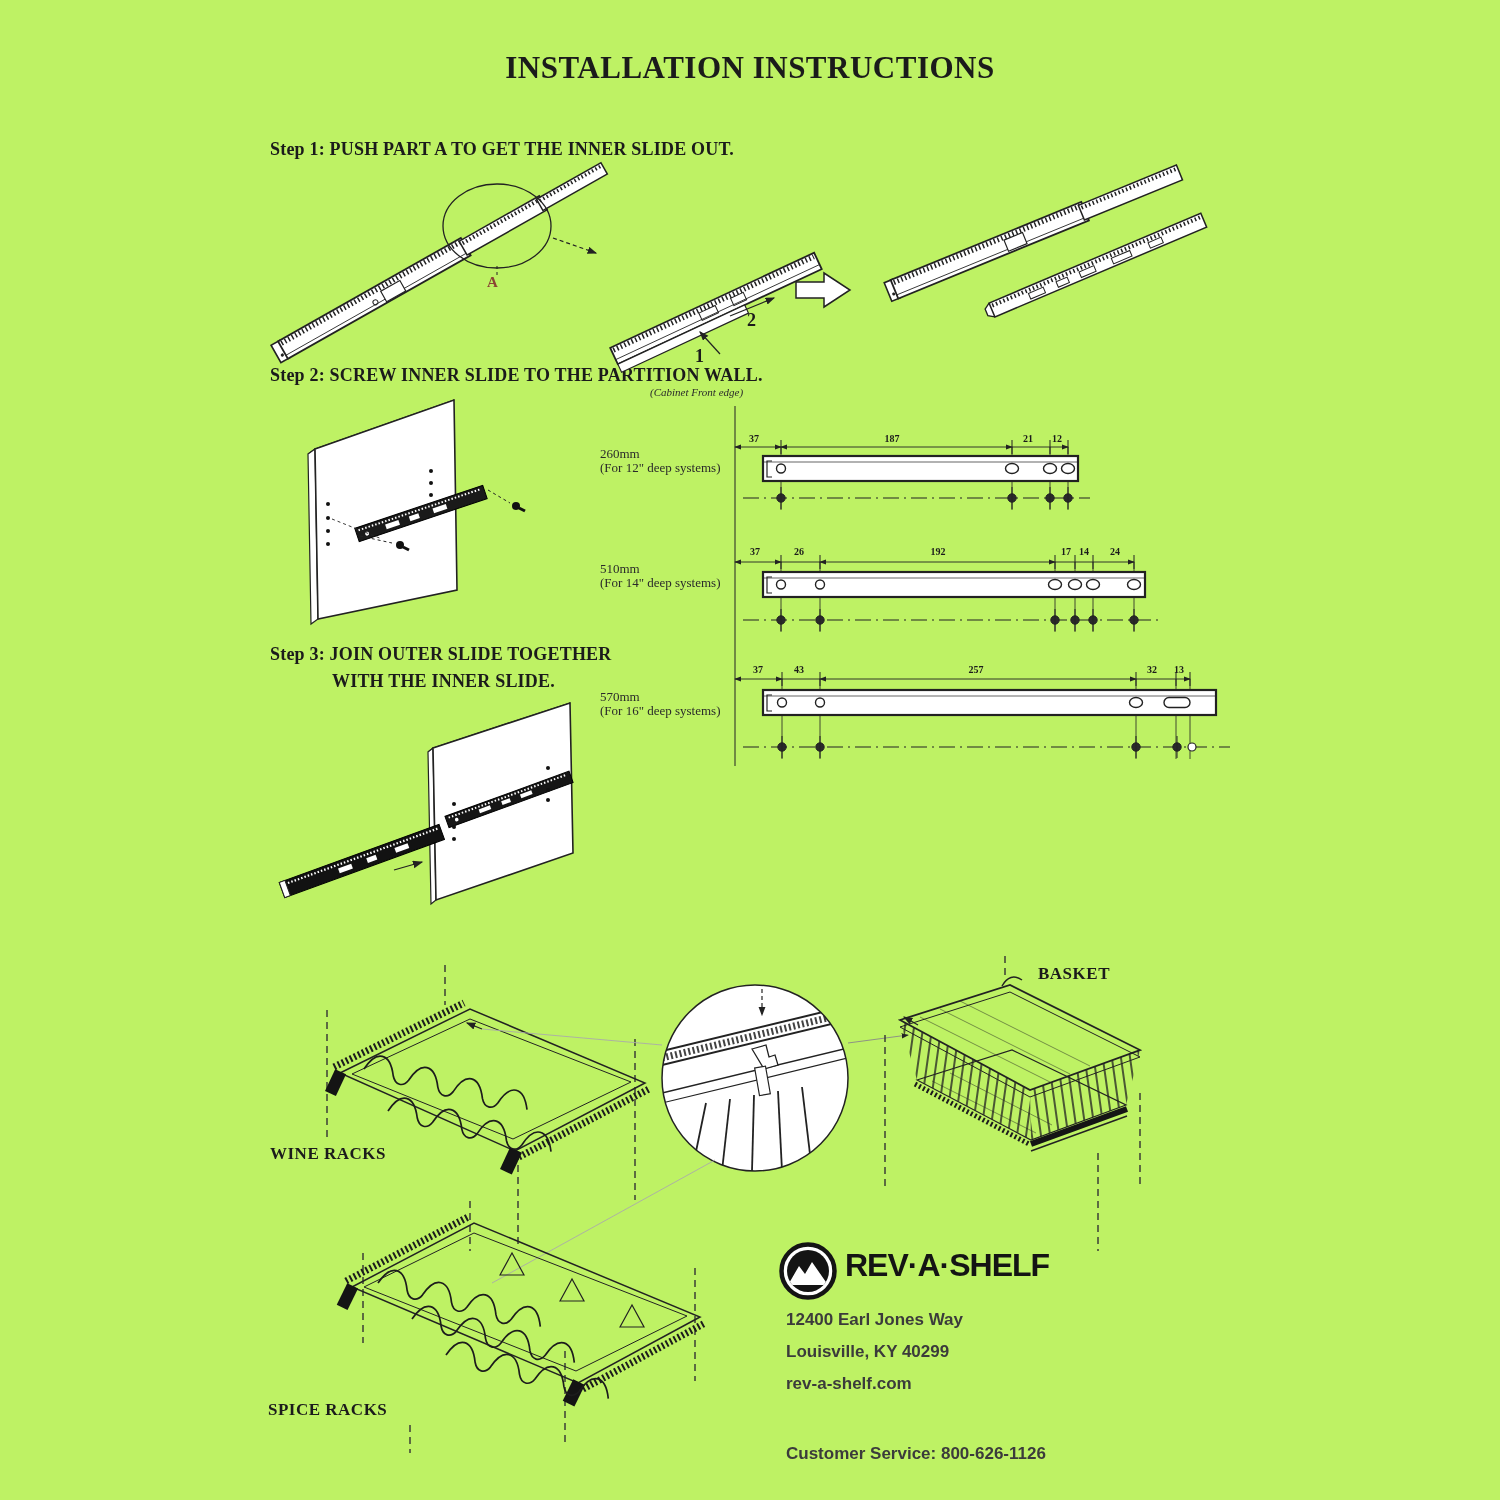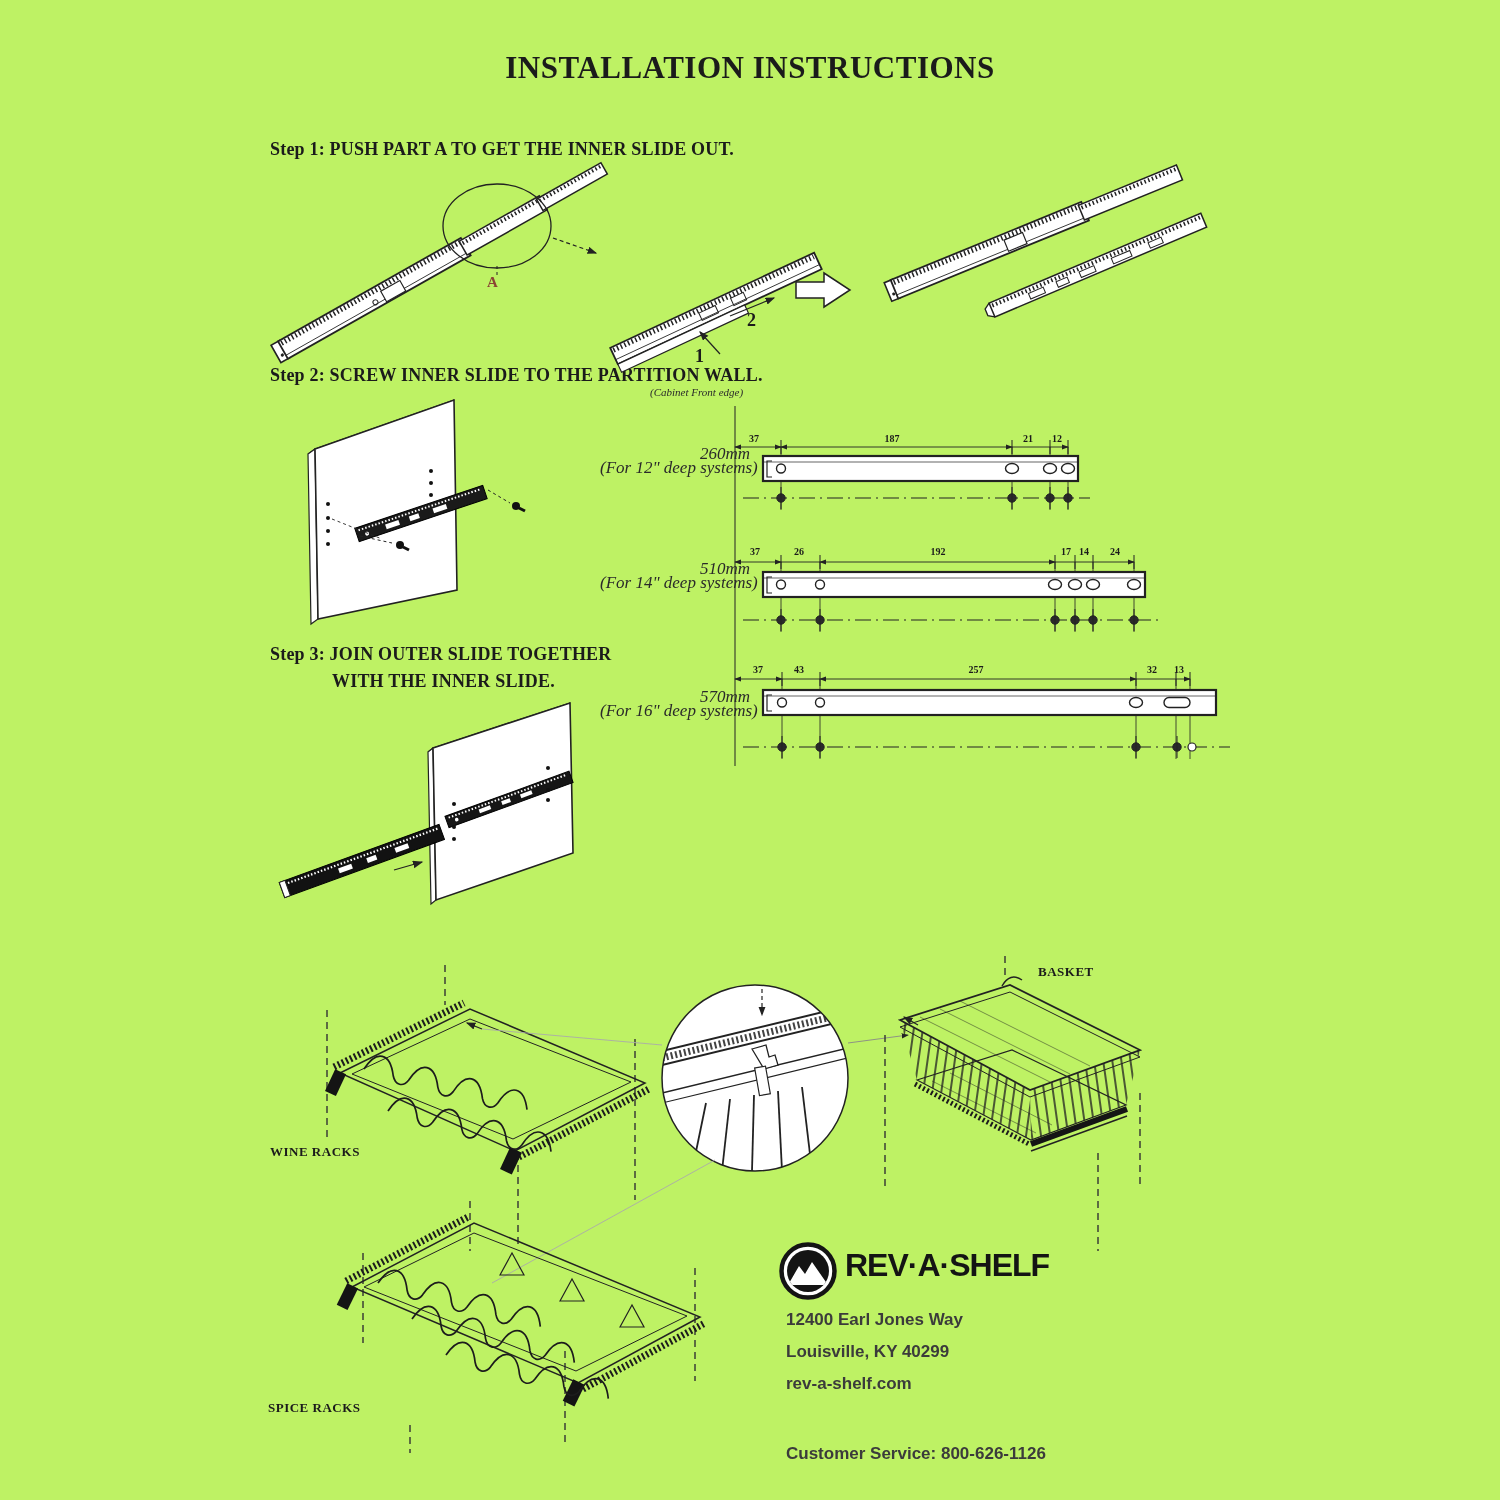--- a/index.html
+++ b/index.html
@@ -6,26 +6,26 @@
   .page {
     position:relative; width:1500px; height:1500px; background:#bef264;
     font-family:"Liberation Serif", serif; color:#1b1b1b; overflow:hidden;
   }
   .t { position:absolute; white-space:nowrap; }
   .ctr { left:0; right:0; text-align:center; }
   .title { font-size:31px; font-weight:bold; letter-spacing:0.5px; }
   .subtitle { font-size:19px; font-weight:bold; letter-spacing:0.2px; }
   .step { font-size:18px; font-weight:bold; letter-spacing:0.2px; }
   .dim { font-size:10px; font-weight:bold; text-align:center; }
-  .mm { font-size:17px; font-style:italic; color:#2a2a2a; text-align:right; line-height:14px; width:150px; }
+  .mm { font-size:13px; color:#2a2a2a; text-align:left; line-height:14px; width:150px; }
   .mm span { display:block; white-space:nowrap; }
   .cfe { font-size:11px; font-style:italic; color:#2a2a2a; }
   .partA { font-size:15px; color:#8a4434; font-weight:bold; }
   .num { font-size:18px; font-weight:bold; }
-  .rlabel { font-size:13px; font-weight:bold; letter-spacing:0.5px; }
+  .rlabel { font-size:17px; font-weight:bold; letter-spacing:0.5px; }
   .brand { font-family:"Liberation Sans", sans-serif; font-size:32px; font-weight:900; letter-spacing:-1px; color:#141414; }
   .addr { font-family:"Liberation Sans", sans-serif; font-size:17px; font-weight:bold; color:#3b3b3b; }
   svg { position:absolute; overflow:visible; }
 </style>
 </head>
 <body>
 
 <div class="page">
 
   <div class="t ctr title" style="top:50px;">INSTALLATION INSTRUCTIONS</div>

